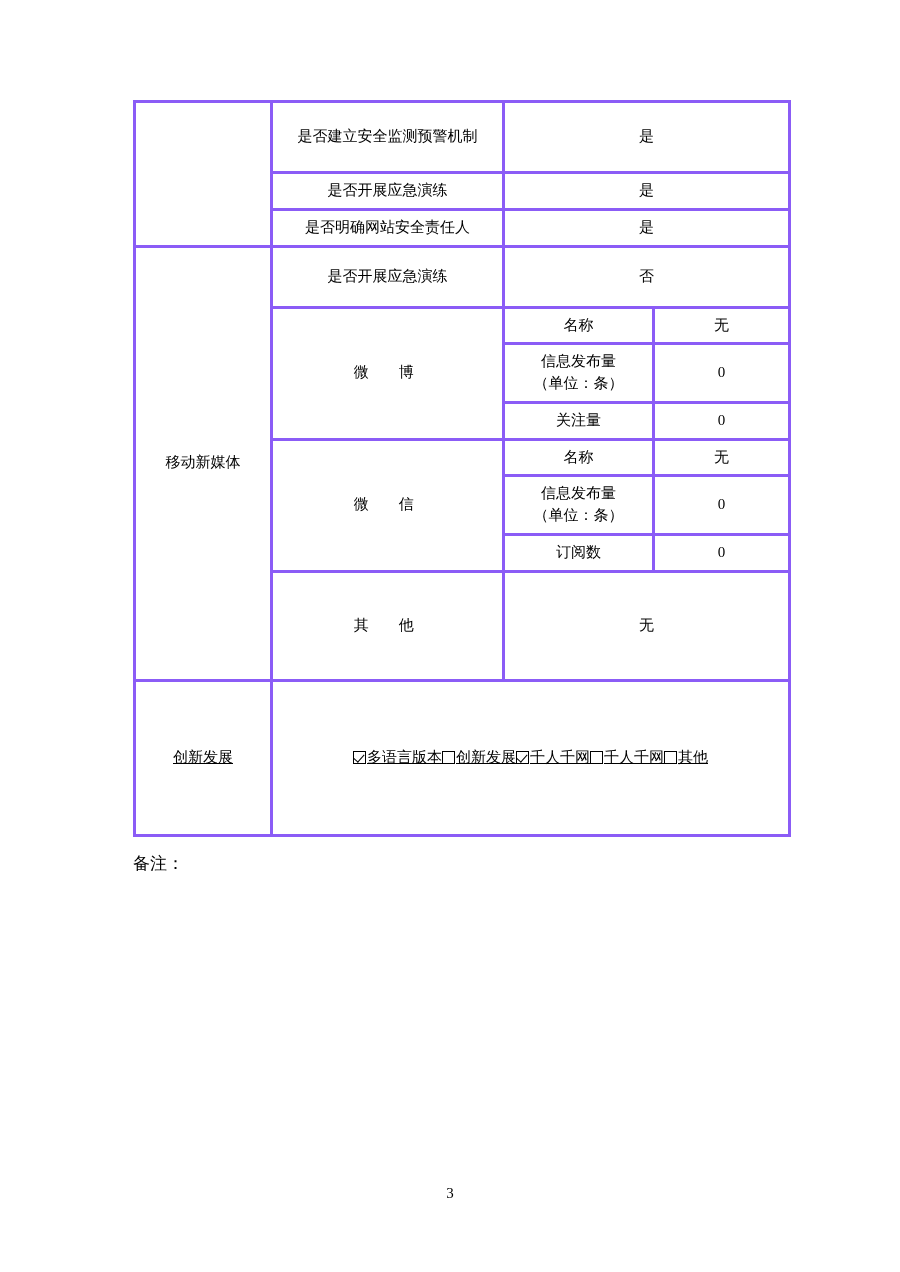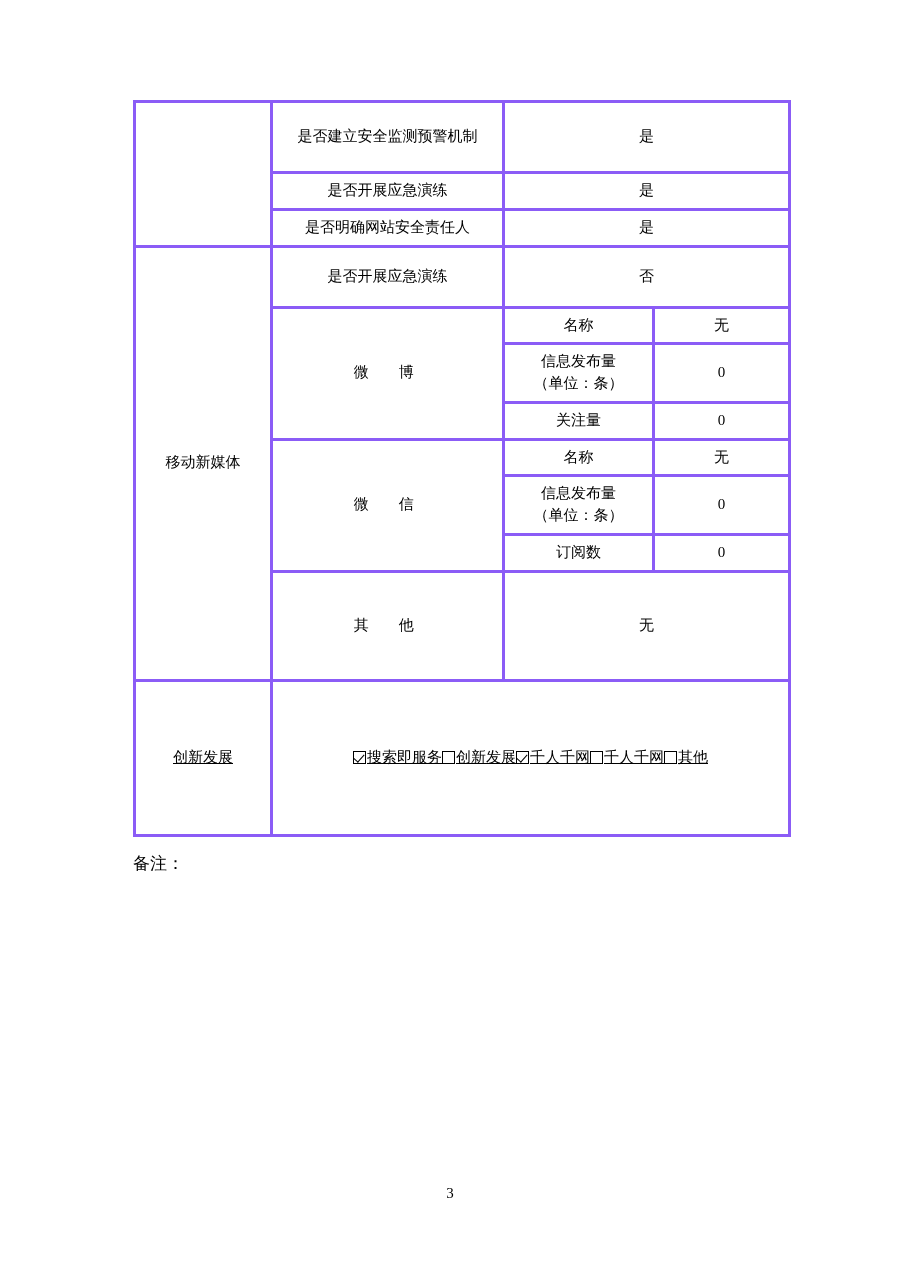--- a/index.html
+++ b/index.html
@@ -165,21 +165,21 @@
       </tr>
 
       <tr>
         <td class="sp" style="height:94px">其　他</td>
         <td colspan="2">无</td>
       </tr>
 
       <tr class="innovation-row">
         <td>创新发展</td>
         <td colspan="3">
-          <div class="chk-line"><span class="chk checked"></span><span>搜索即服务</span><span class="chk"></span><span>创新发展</span><span class="chk checked"></span><span>千人千网</span><span class="chk"></span><span>千人千网</span><span class="chk"></span><span>其他</span></div>
+          <div class="chk-line"><span class="chk checked"></span><span>多语言版本</span><span class="chk"></span><span>创新发展</span><span class="chk checked"></span><span>千人千网</span><span class="chk"></span><span>千人千网</span><span class="chk"></span><span>其他</span></div>
         </td>
       </tr>
     </tbody>
   </table>
 
   <div class="remark">备注：</div>
 
   <div class="pagenum">3</div>
 
 </div>

